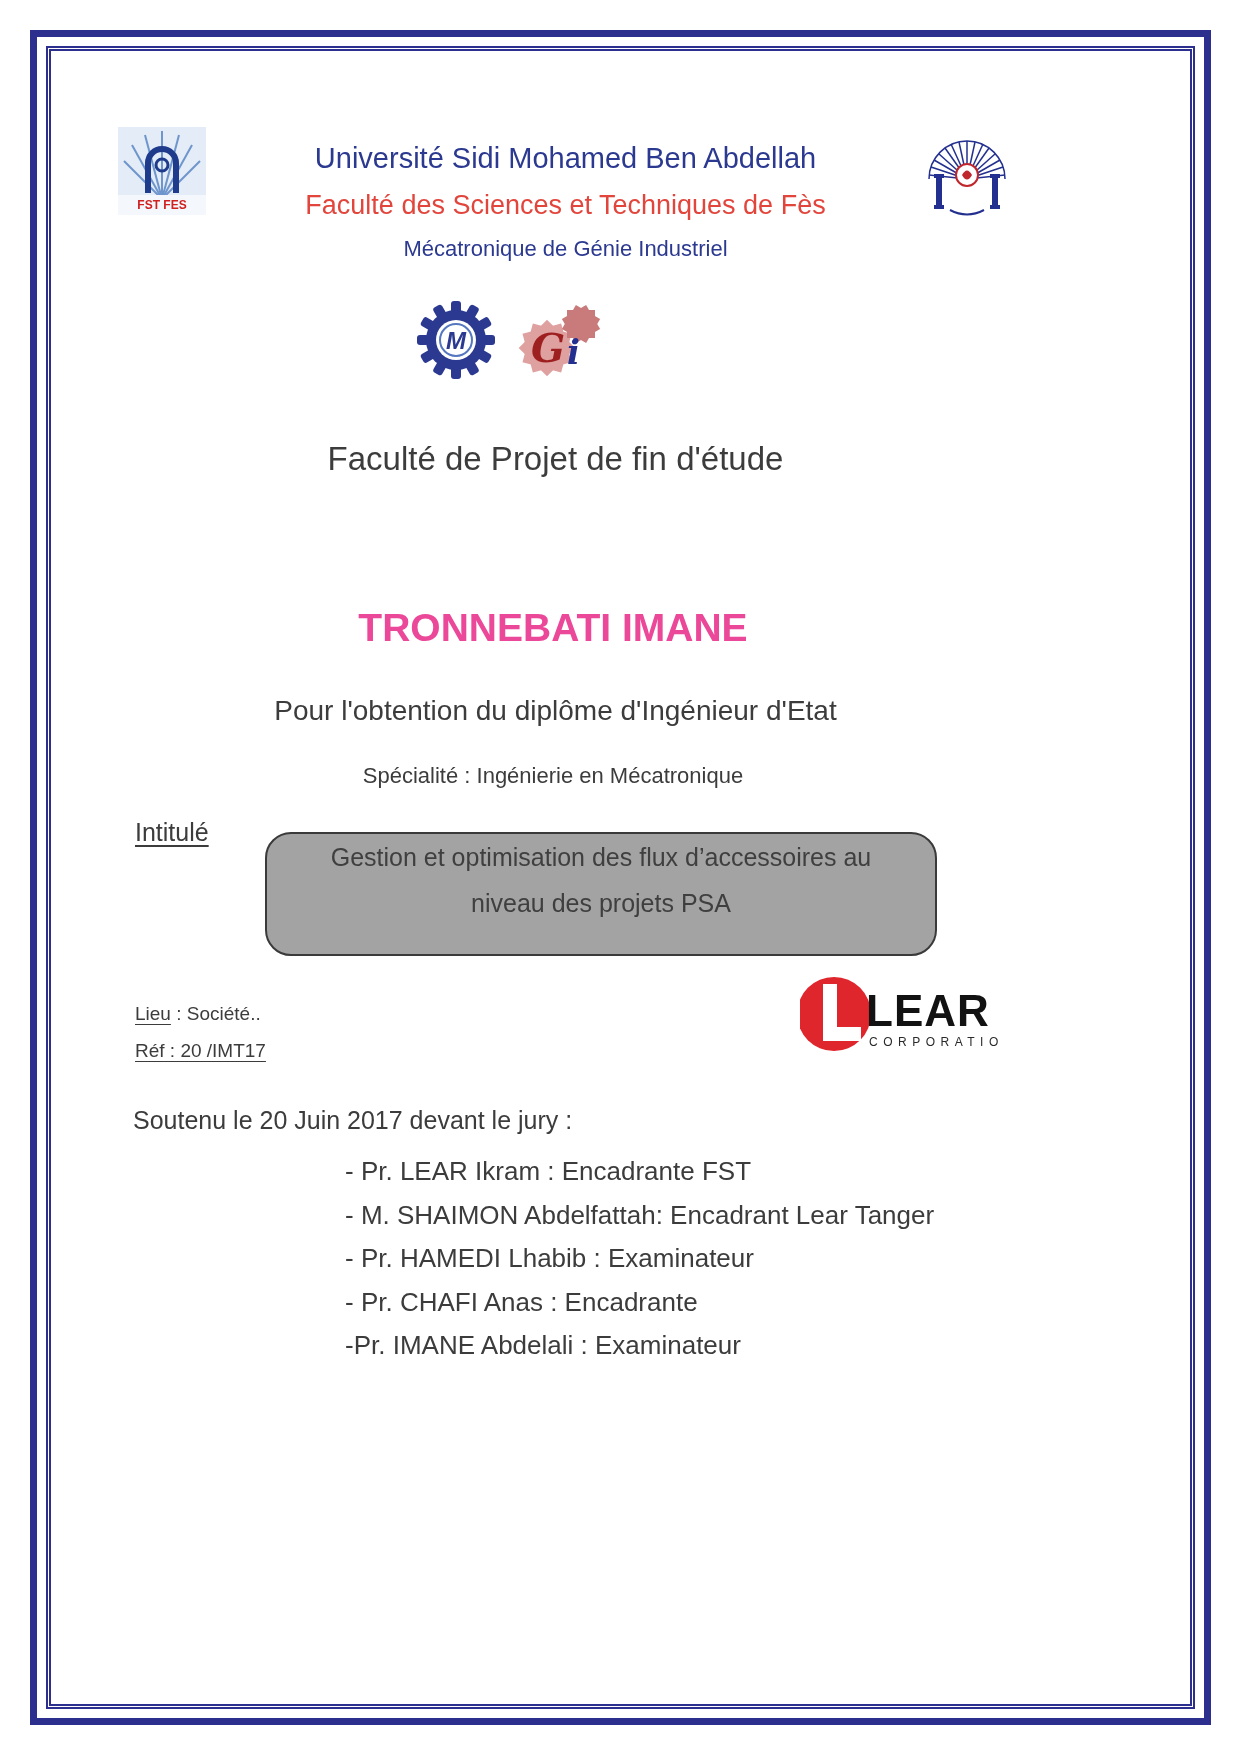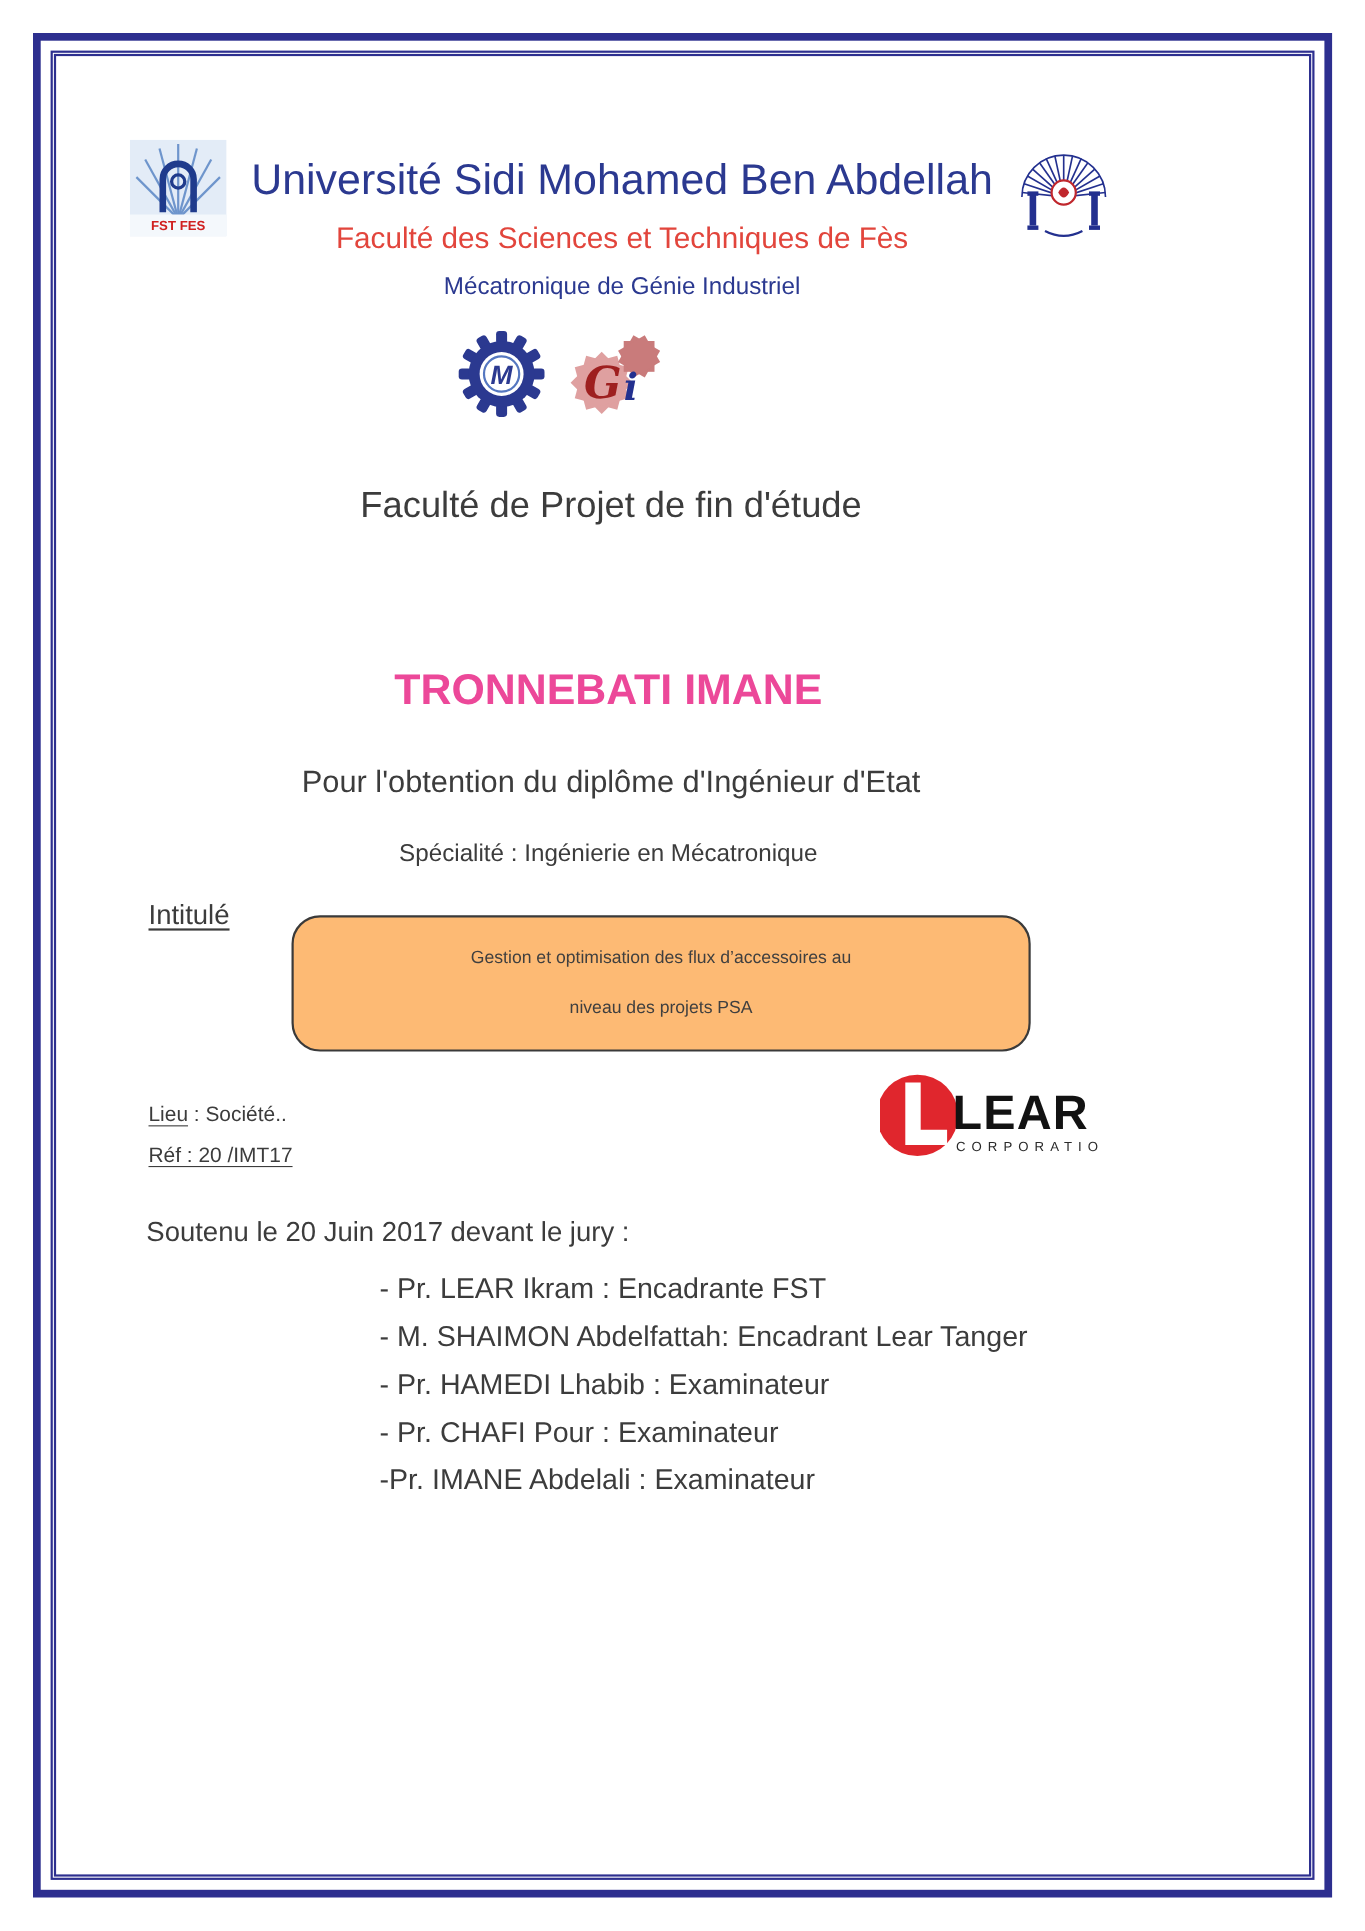--- a/index.html
+++ b/index.html
@@ -27,45 +27,45 @@
     pointer-events: none;
   }
   .abs { position: absolute; }
   .center { text-align: center; }
   .u { text-decoration: underline; text-underline-offset: 4px; }
 
   .logo-fst { left: 118px; top: 127px; width: 88px; height: 88px; }
   .logo-seal { left: 924px; top: 131px; width: 86px; height: 88px; }
 
   .header { top: 142px; left: 60px; right: 170px; }
-  .header .university { font-size: 39px; color: #2b3990; }
+  .header .university { font-size: 29px; color: #2b3990; }
   .header .faculty { font-size: 27px; color: #e2453c; margin-top: 15px; }
   .header .department { font-size: 22px; color: #2b3990; margin-top: 15px; }
 
   .dept-logos {
     top: 298px; left: 0; right: 220px;
     display: flex; justify-content: center; align-items: center; gap: 14px;
   }
 
   .doc-type { top: 440px; left: 0; right: 130px; font-size: 33px; color: #3c3c3c; }
   .redige { top: 528px; left: 0; right: 130px; font-size: 25px; color: #3c3c3c; }
   .author { top: 606px; left: 0; right: 135px; font-size: 39px; font-weight: bold; color: #ec4899; }
   .degree { top: 695px; left: 0; right: 130px; font-size: 28px; color: #3c3c3c; }
   .spec { top: 763px; left: 0; right: 135px; font-size: 22px; color: #3c3c3c; }
 
   .intitule { left: 135px; top: 818px; font-size: 25px; color: #3c3c3c; }
 
   .subject-box {
     left: 265px; top: 832px; width: 672px; height: 124px;
     border: 2px solid #3a3a3a;
     border-radius: 26px;
-    display: flex; flex-direction: column; justify-content: center; align-items: center;
-    font-size: 16px; color: #3f3f3f;
+    display: flex; flex-direction: column; align-items: center;
+    font-size: 25px; color: #3f3f3f;
     line-height: 46px;
-    background: #fdba74;
+    background: #a3a3a3;
   }
 
   .lieu { left: 135px; top: 1003px; font-size: 19px; color: #3c3c3c; }
   .ref  { left: 135px; top: 1040px; font-size: 19px; color: #3c3c3c; }
 
   .lear { left: 800px; top: 968px; width: 200px; height: 92px; }
 
   .soutenu { left: 133px; top: 1106px; font-size: 25px; color: #3c3c3c; }
   .jury { left: 345px; top: 1150px; }
   .jury-line { font-size: 26px; color: #3c3c3c; line-height: 43.5px; white-space: nowrap; }
@@ -200,17 +200,17 @@
       <text x="66" y="58" font-size="44" font-weight="bold" fill="#121212" style="letter-spacing:1px">LEAR</text>
       <text x="69" y="78" font-size="12" fill="#2a2a2a" style="letter-spacing:5.5px">CORPORATION</text>
     </svg>
   </div>
 
   <div class="abs soutenu">Soutenu le 20 Juin 2017 devant le jury :</div>
   <div class="abs jury">
     <div class="jury-line">- Pr. LEAR Ikram : Encadrante FST</div>
     <div class="jury-line">- M. SHAIMON Abdelfattah: Encadrant Lear Tanger</div>
     <div class="jury-line">- Pr. HAMEDI Lhabib : Examinateur</div>
-    <div class="jury-line">- Pr. CHAFI Pour : Examinateur</div>
+    <div class="jury-line">- Pr. CHAFI Anas : Encadrante</div>
     <div class="jury-line">-Pr. IMANE Abdelali : Examinateur</div>
   </div>
 
 </div>
 
 </body></html>

